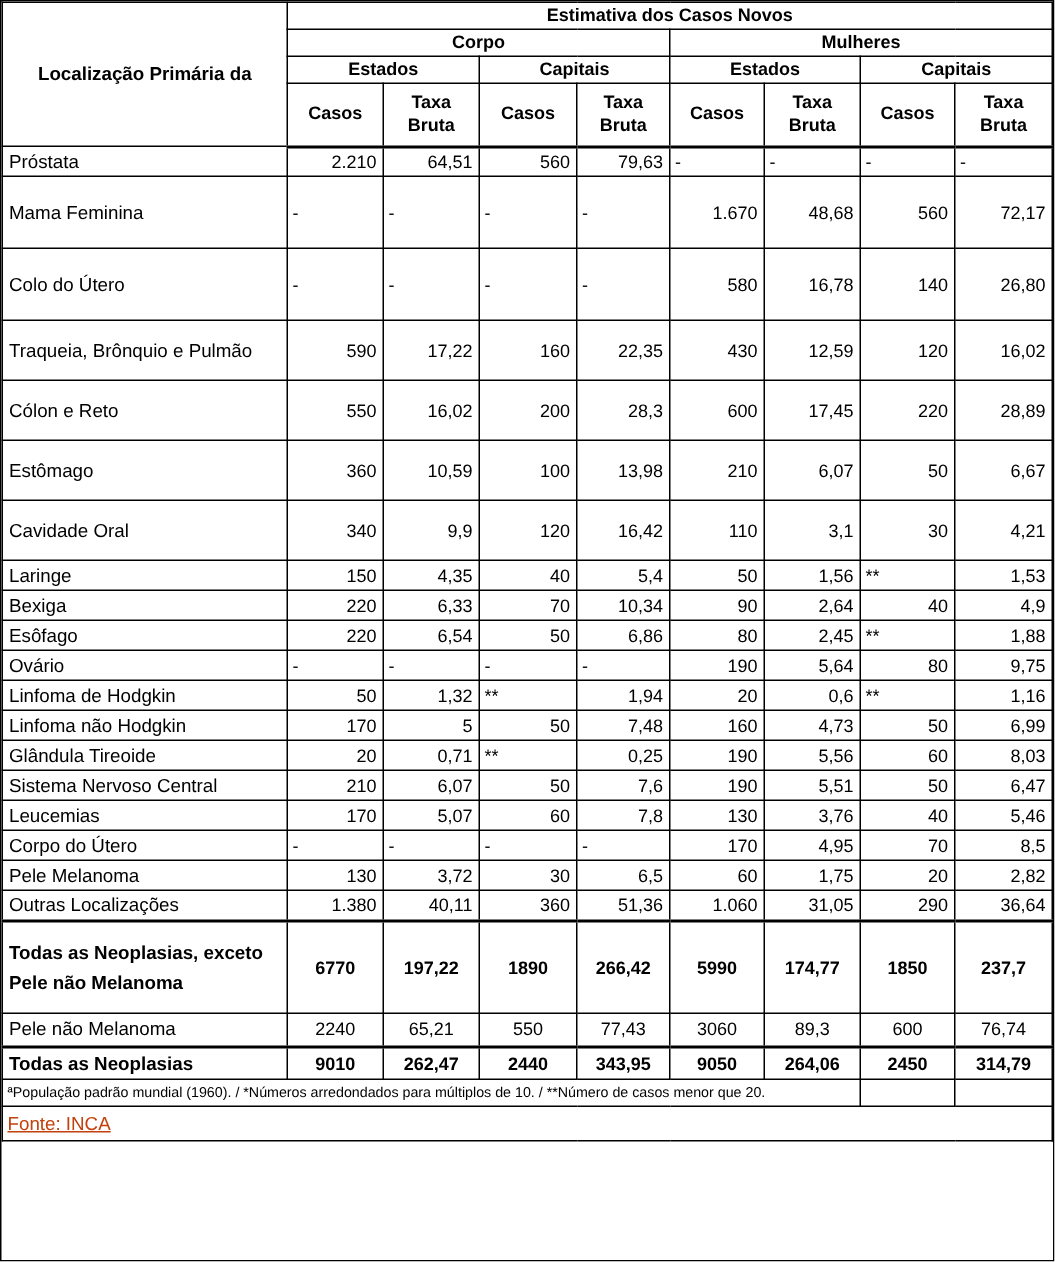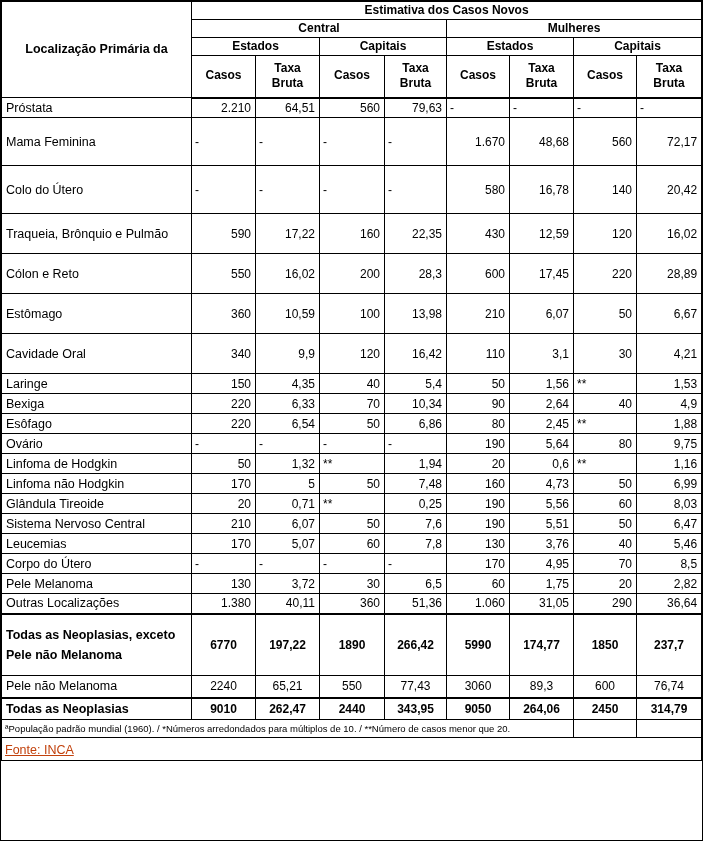--- a/index.html
+++ b/index.html
@@ -104,21 +104,21 @@
       <col style="width:64px">
       <col style="width:63px">
       <col style="width:65px">
     </colgroup>
     <thead>
       <tr class="hr1">
         <th rowspan="4" class="label-head">Localização Primária da</th>
         <th colspan="8">Estimativa dos Casos Novos</th>
       </tr>
       <tr class="hr2">
-        <th colspan="4">Central</th>
+        <th colspan="4">Corpo</th>
         <th colspan="4">Mulheres</th>
       </tr>
       <tr class="hr3">
         <th colspan="2">Estados</th>
         <th colspan="2">Capitais</th>
         <th colspan="2">Estados</th>
         <th colspan="2">Capitais</th>
       </tr>
       <tr class="hr4">
         <th class="measure-head">Casos</th>
@@ -156,21 +156,21 @@
         </tr>
         <tr style="height: 48px;">
           <td class="rowlabel">Colo do Útero</td>
           <td class="flag">-</td>
           <td class="flag">-</td>
           <td class="flag">-</td>
           <td class="flag">-</td>
           <td>580</td>
           <td>16,78</td>
           <td>140</td>
-          <td>20,42</td>
+          <td>26,80</td>
         </tr>
         <tr style="height: 40px;">
           <td class="rowlabel">Traqueia, Brônquio e Pulmão</td>
           <td>590</td>
           <td>17,22</td>
           <td>160</td>
           <td>22,35</td>
           <td>430</td>
           <td>12,59</td>
           <td>120</td>

